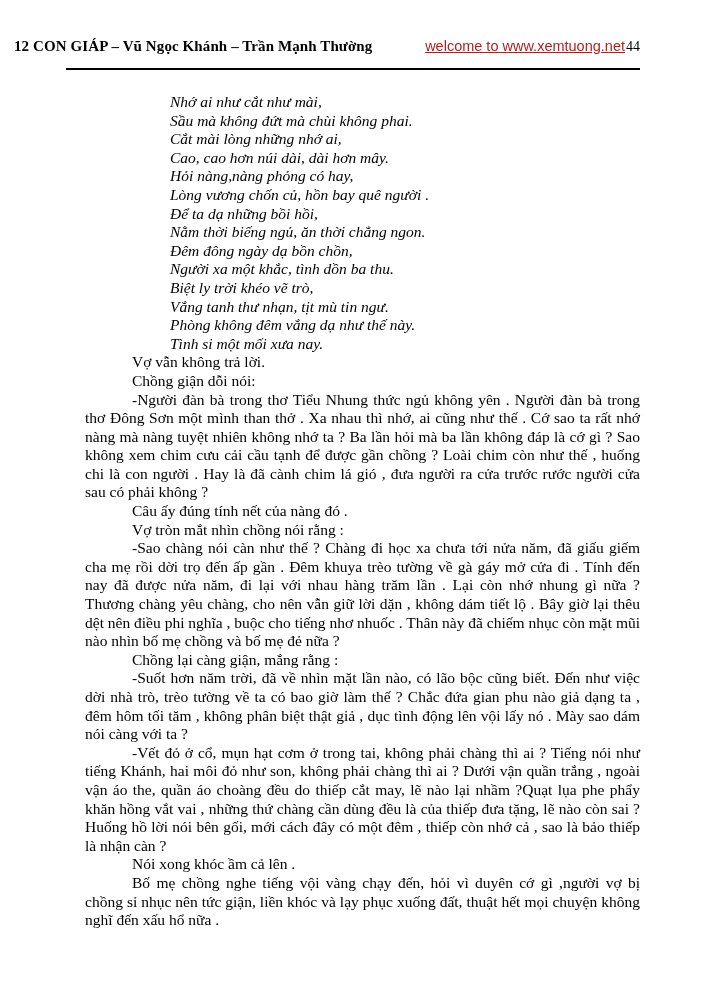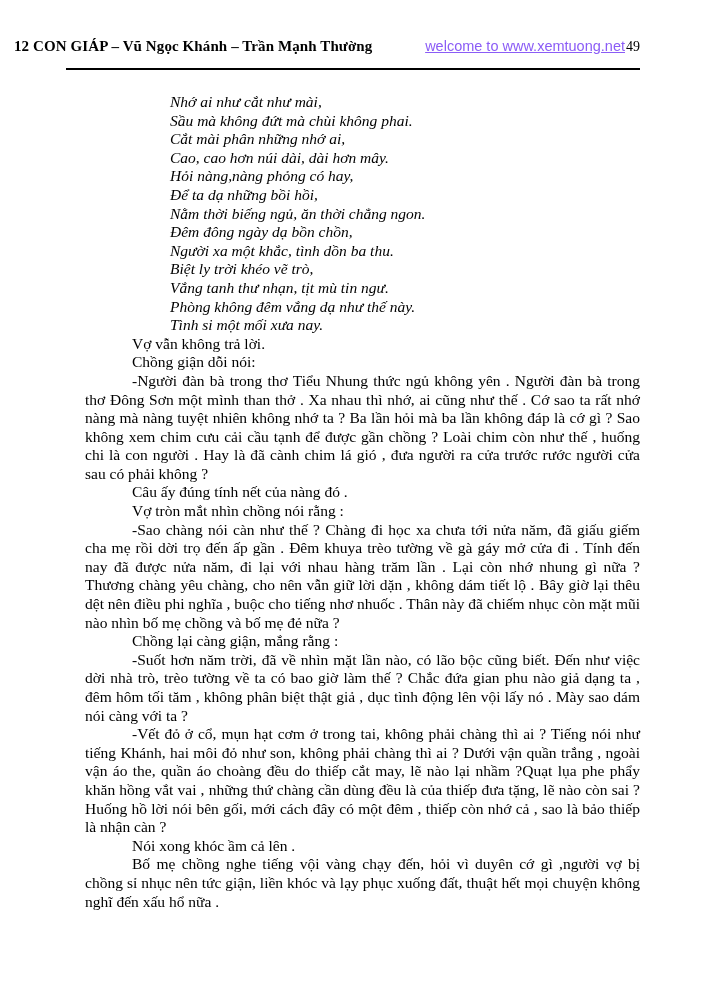--- a/index.html
+++ b/index.html
@@ -22,21 +22,21 @@
     font-weight: bold;
     font-size: 15px;
     letter-spacing: 0.1px;
     white-space: nowrap;
     flex: 1;
   }
   .welcome-link {
     font-family: "Liberation Sans", sans-serif;
     font-size: 14.5px;
     text-decoration: underline;
-    color: #8b5cf6;
+    color: #b91c1c;
     white-space: nowrap;
   }
   .page-number {
     font-size: 14px;
     white-space: nowrap;
     margin-left: 1px;
   }
   .header-rule {
     border: none;
     border-top: 2px solid #000;
@@ -56,33 +56,34 @@
   .content p.italic { }
 </style>
 </head>
 <body>
 
 <div class="page">
 
   <div class="header">
     <span class="header-title">12 CON GIÁP – Vũ Ngọc Khánh – Trần Mạnh Thường</span>
     <span class="welcome-link">welcome to www.xemtuong.net</span>
-    <span class="page-number">49</span>
+    <span class="page-number">44</span>
   </div>
 
   <hr class="header-rule">
 
   <div class="content">
 
     <div class="poem">
       <div class="poem-line">Nhớ ai như cắt như mài,</div>
       <div class="poem-line">Sầu mà không đứt mà chùi không phai.</div>
-      <div class="poem-line">Cắt mài phân những nhớ ai,</div>
+      <div class="poem-line">Cắt mài lòng những nhớ ai,</div>
       <div class="poem-line">Cao, cao hơn núi dài, dài hơn mây.</div>
       <div class="poem-line">Hỏi nàng,nàng phỏng có hay,</div>
+      <div class="poem-line">Lòng vương chốn củ, hồn bay quê người .</div>
       <div class="poem-line">Để ta dạ những bồi hồi,</div>
       <div class="poem-line">Nằm thời biếng ngủ, ăn thời chẳng ngon.</div>
       <div class="poem-line">Đêm đông ngày dạ bồn chồn,</div>
       <div class="poem-line">Người xa một khắc, tình dồn ba thu.</div>
       <div class="poem-line">Biệt ly trời khéo vẽ trò,</div>
       <div class="poem-line">Vắng tanh thư nhạn, tịt mù tin ngư.</div>
       <div class="poem-line">Phòng không đêm vắng dạ như thế này.</div>
       <div class="poem-line">Tình si một mối xưa nay.</div>
     </div>
 

